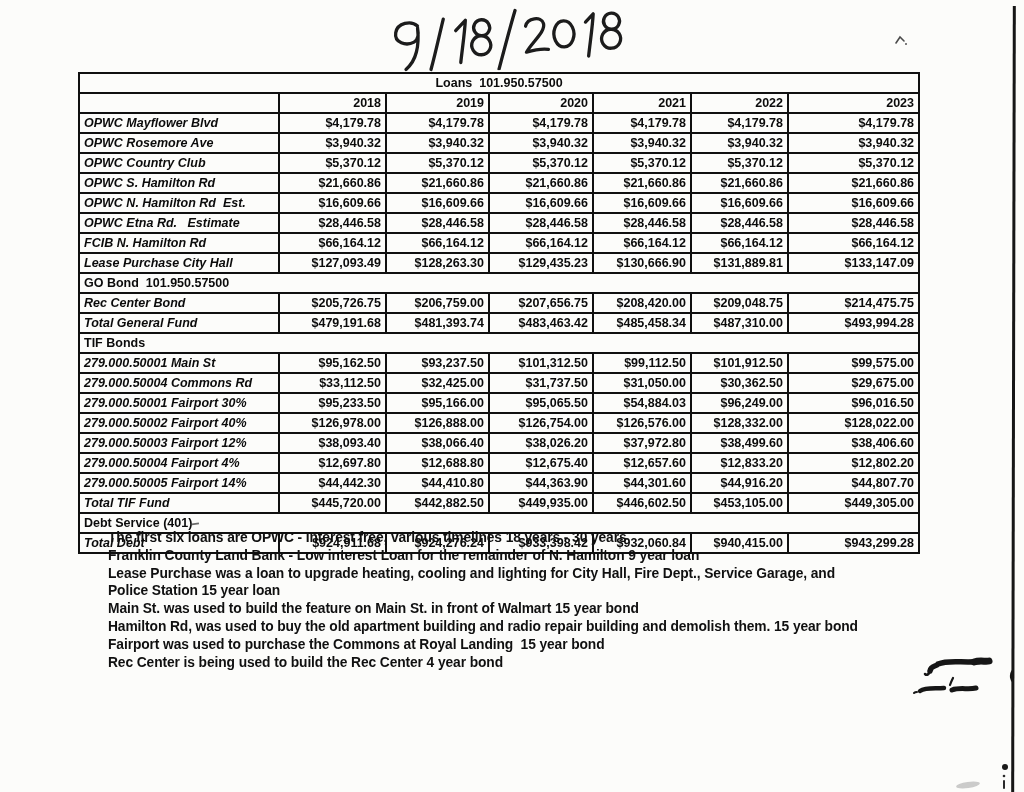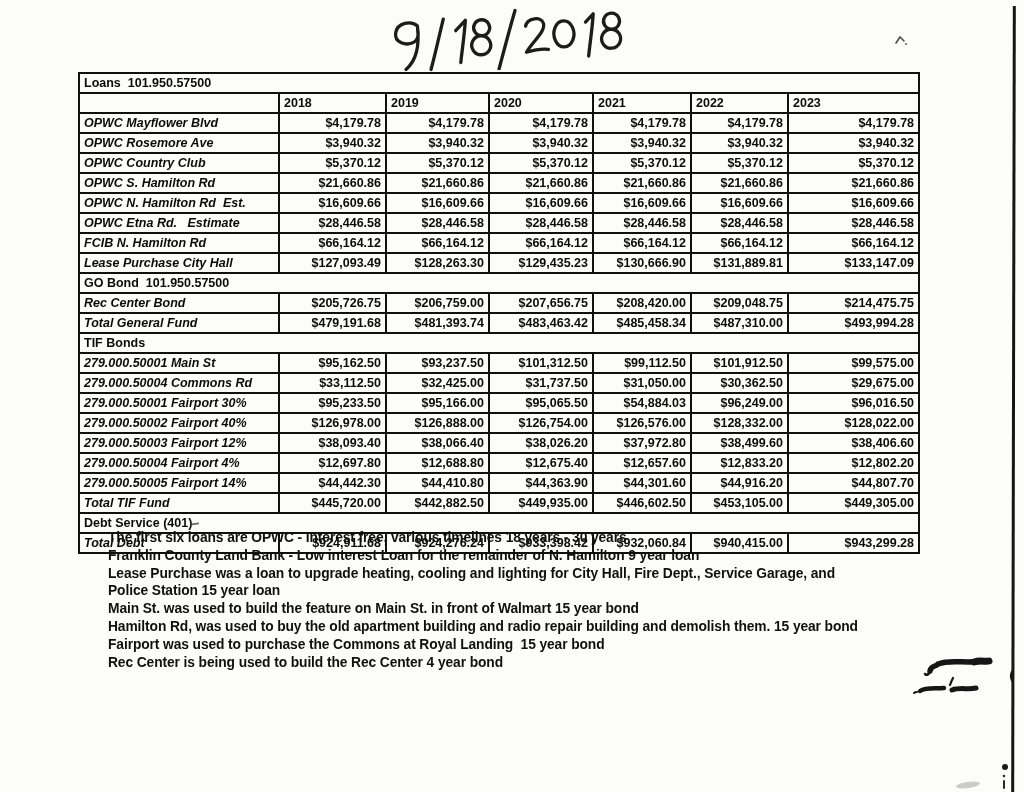--- a/index.html
+++ b/index.html
@@ -10,22 +10,22 @@
   
   table.debt{
     position:absolute;left:78px;top:72px;width:840px;
     border-collapse:collapse;table-layout:fixed;
   }
   table.debt td{
     border:2px solid #101010;font-size:12.5px;font-weight:700;
     padding:0 4px;height:18px;line-height:1;vertical-align:middle;
     white-space:pre;overflow:hidden;color:#0b0b0b;
   }
-  td.title-cell{height:22px;text-align:left;font-size:13.5px;border-radius:7px;}
-  td.year-cell{height:19px;text-align:left;}
+  td.title-cell{height:22px;text-align:center;font-size:13.5px;border-radius:7px;}
+  td.year-cell{height:19px;text-align:right;}
   td.label-cell{text-align:left;font-style:italic;}
   td.value-cell{text-align:right;padding-right:3px;}
   td.section-cell{font-size:13.5px;}
   
   .notes{position:absolute;left:80px;top:529px;width:900px;}
   .note-line{
     font-size:13.8px;font-weight:700;line-height:17.8px;height:17.8px;
     white-space:pre;color:#101010;letter-spacing:-0.1px;margin-left:28px;
   }
   

